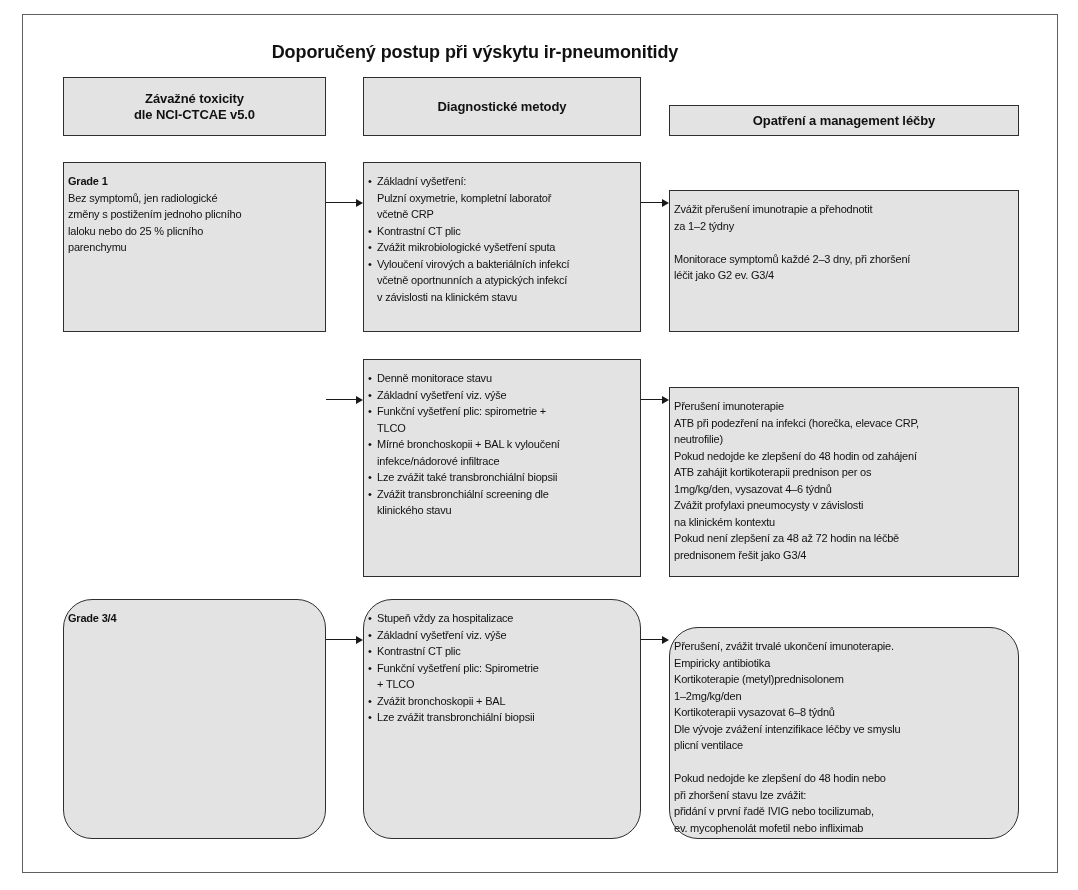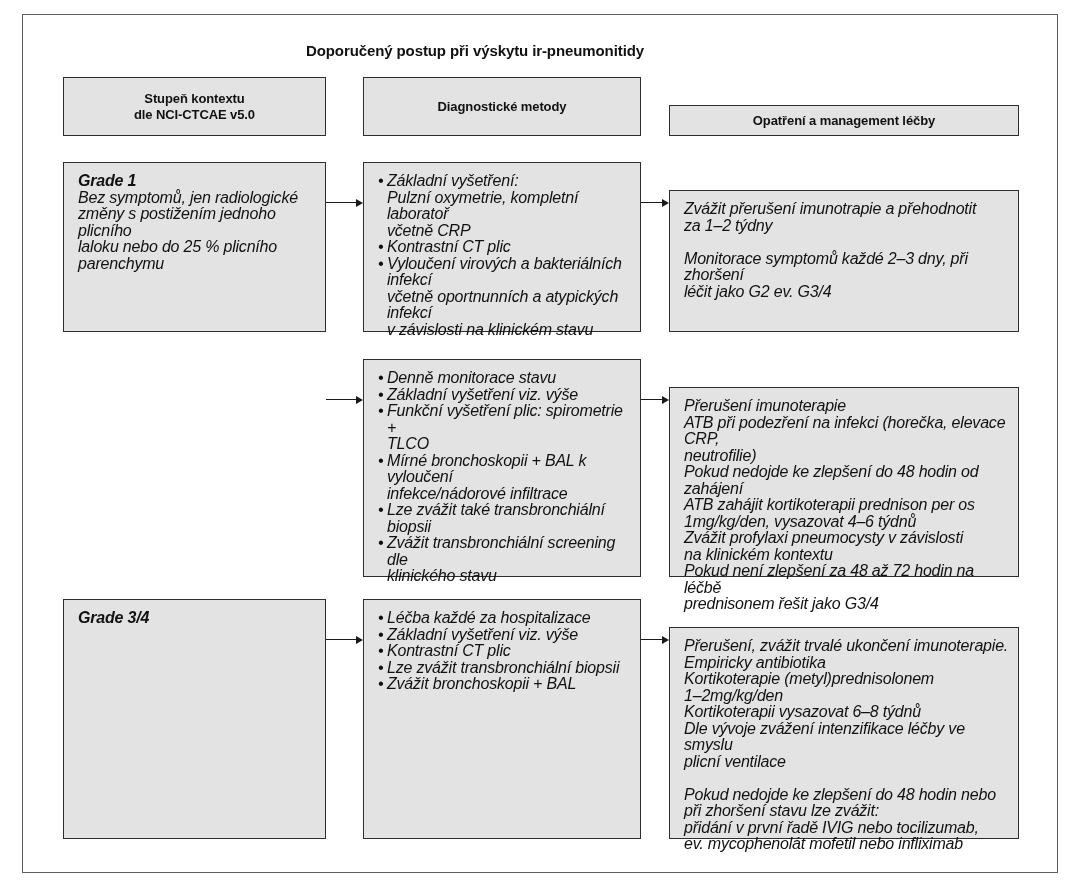--- a/index.html
+++ b/index.html
@@ -16,56 +16,55 @@
     left: 22px; top: 14px;
     width: 1036px; height: 859px;
     border: 1.5px solid #5f5f5f;
     background: #ffffff;
   }
   .title {
     position: absolute;
     top: 27px; left: 0;
     width: 904px;
     text-align: center;
-    font-size: 15px;
+    font-size: 18px;
     font-weight: bold;
     letter-spacing: -0.1px;
     white-space: pre-line;
   }
   .grid {
     position: absolute;
     left: 40px; top: 62px;
     display: grid;
     grid-template-columns: 263px 37px 278px 28px 350px;
     grid-template-rows: 59px 26px 170px 27px 218px 22px 240px;
   }
   .c1 { grid-column: 1; } .c2 { grid-column: 2; } .c3 { grid-column: 3; }
   .c4 { grid-column: 4; } .c5 { grid-column: 5; margin-top: 28px; }
-  .r1 { grid-row: 1; } .r3 { grid-row: 3; } .r5 { grid-row: 5; } .r7 { grid-row: 7; }
+  .r1 { grid-row: 1; } .r3 { grid-row: 3; } .r5 { grid-row: 5; } .r7 { grid-row: 7; border-radius: 29px; }
   .box {
     background: #e3e3e3;
     border: 1.3px solid #2e2e2e;
   }
   .header {
     display: flex;
     align-items: center;
     justify-content: center;
     text-align: center;
     font-weight: bold;
     font-size: 13px;
     white-space: pre-line;
     line-height: 16px;
     letter-spacing: -0.1px;
   }
   .content, .grade {
-    padding: 10px 6px 8px 14px;
-    font-size: 16px;
+    padding: 10px 6px 8px 4px;
+    font-size: 11px;
     line-height: 16.5px;
     letter-spacing: -0.2px;
-    font-style: italic;
   }
   .grade-title { font-weight: bold; }
   .grade-desc, .mgmt { white-space: pre-line; }
   ul.bullets { list-style: none; }
   ul.bullets li {
     position: relative;
     padding-left: 9px;
     white-space: pre-line;
   }
   ul.bullets li::before {
@@ -89,21 +88,21 @@
   }
 </style>
 </head>
 <body>
 
 <div class="frame">
   <div class="title">Doporučený postup při výskytu ir-pneumonitidy</div>
 
   <div class="grid">
 
-    <div class="box header c1 r1">Stupeň kontextu
+    <div class="box header c1 r1">Závažné toxicity
 dle NCI-CTCAE v5.0</div>
     <div class="box header c3 r1">Diagnostické metody</div>
     <div class="box header c5 r1">Opatření a management léčby</div>
 
     <div class="box grade c1 r3">
       <div class="grade-title">Grade 1</div>
       <div class="grade-desc">Bez symptomů, jen radiologické
 změny s postižením jednoho plicního
 laloku nebo do 25 % plicního
 parenchymu</div>
@@ -111,20 +110,21 @@
     <div class="arrow c2 r3">
         <span class="shaft"></span>
         <span class="head"></span>
       </div>
     <div class="box content c3 r3">
       <ul class="bullets">
         <li>Základní vyšetření:
 Pulzní oxymetrie, kompletní laboratoř
 včetně CRP</li>
         <li>Kontrastní CT plic</li>
+        <li>Zvážit mikrobiologické vyšetření sputa</li>
         <li>Vyloučení virových a bakteriálních infekcí
 včetně oportnunních a atypických infekcí
 v závislosti na klinickém stavu</li>
       </ul>
     </div>
     <div class="arrow c4 r3">
         <span class="shaft"></span>
         <span class="head"></span>
       </div>
     <div class="box content c5 r3">
@@ -171,25 +171,27 @@
 
     <div class="box grade c1 r7">
       <div class="grade-title">Grade 3/4</div>
     </div>
     <div class="arrow c2 r7">
         <span class="shaft"></span>
         <span class="head"></span>
       </div>
     <div class="box content c3 r7">
       <ul class="bullets">
-        <li>Léčba každé za hospitalizace</li>
+        <li>Stupeň vždy za hospitalizace</li>
         <li>Základní vyšetření viz. výše</li>
         <li>Kontrastní CT plic</li>
+        <li>Funkční vyšetření plic: Spirometrie
++ TLCO</li>
+        <li>Zvážit bronchoskopii + BAL</li>
         <li>Lze zvážit transbronchiální biopsii</li>
-        <li>Zvážit bronchoskopii + BAL</li>
       </ul>
     </div>
     <div class="arrow c4 r7">
         <span class="shaft"></span>
         <span class="head"></span>
       </div>
     <div class="box content c5 r7">
       <div class="mgmt">Přerušení, zvážit trvalé ukončení imunoterapie.
 Empiricky antibiotika
 Kortikoterapie (metyl)prednisolonem

